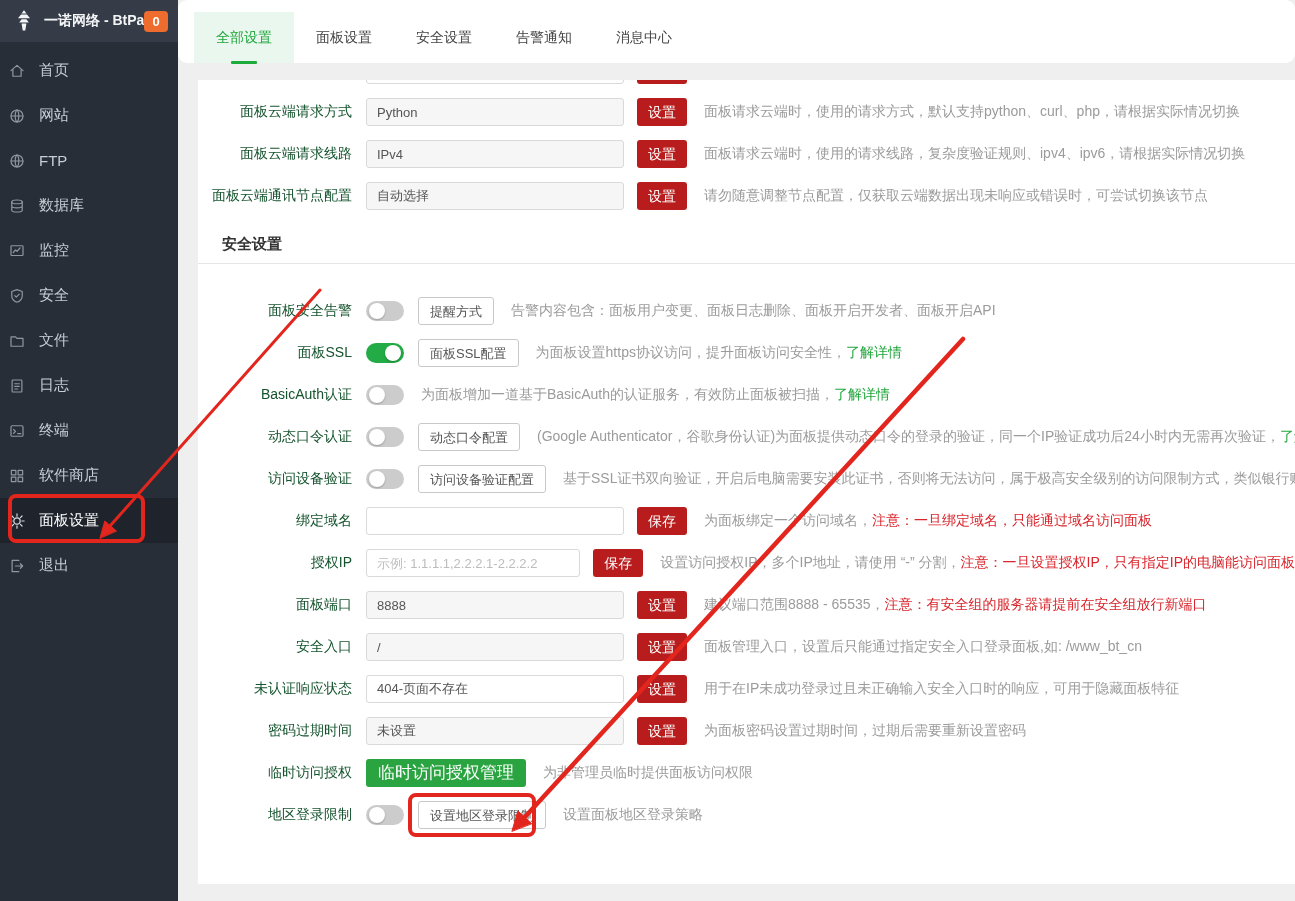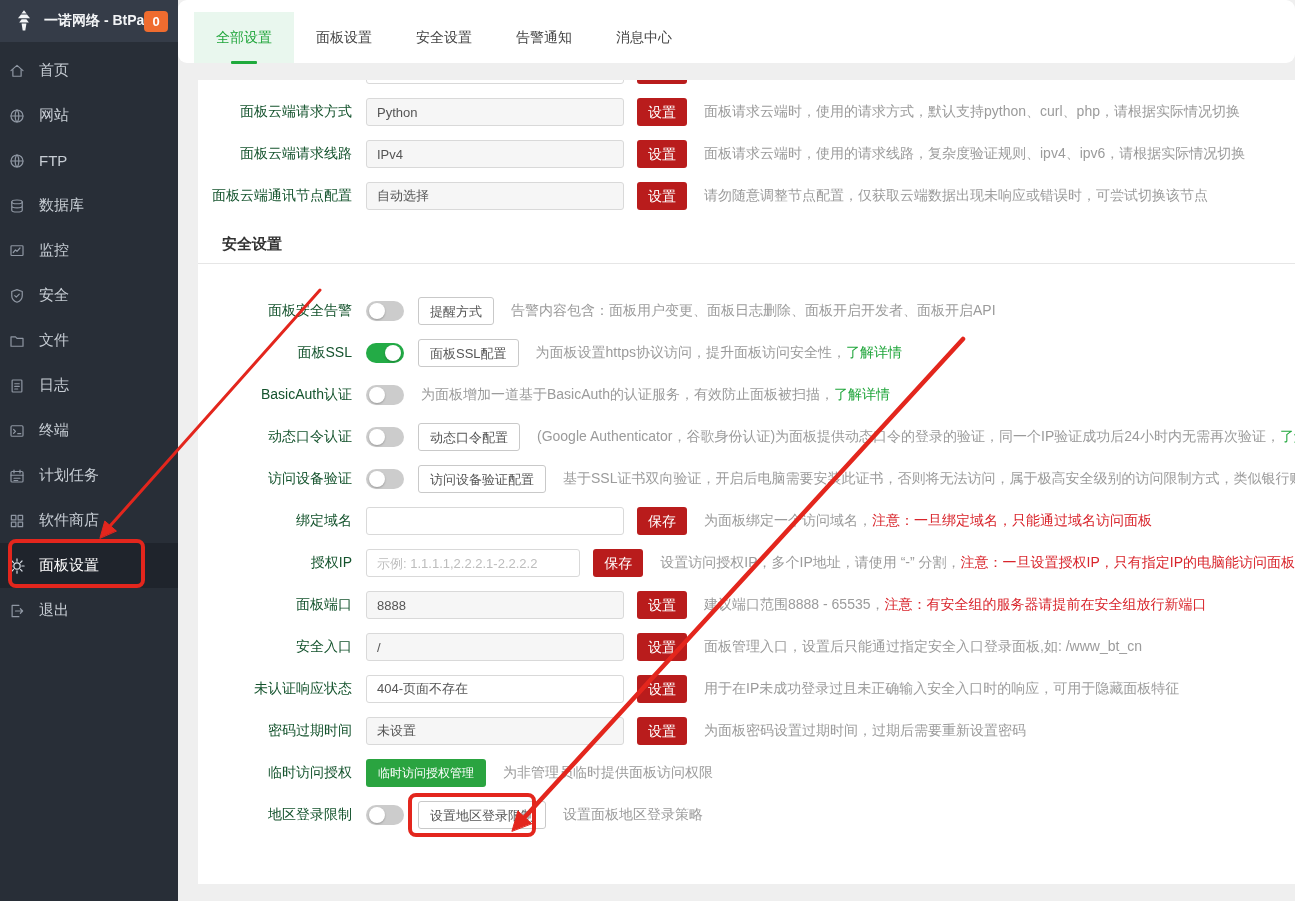--- a/index.html
+++ b/index.html
@@ -40,21 +40,21 @@
   .rlabel{width:154px;flex:0 0 154px;text-align:right;font-size:14px;color:#14532d;}
   .ctrl{margin-left:14px;}
   .tinput{width:236px;height:26px;border:1px solid #d9d9d9;border-radius:3px;padding:0 10px;
           font-size:13px;color:#555;font-family:inherit;outline:none;}
   .tinput.gray{background:#f6f6f6;}
   .tinput.white{background:#ffffff;}
   .tinput::placeholder{color:#bdbdbd;}
   .btn{margin-left:13px;height:28px;line-height:28px;border-radius:3px;font-size:14px;cursor:pointer;
        display:inline-block;box-sizing:border-box;}
   .btn.green{background:#b91c1c;color:#fff;padding:0 11px;border:none;}
-  .btn.green-wide{background:#2aa440;color:#fff;padding:0 12px;border:none;margin-left:14px;font-size:12px;}
+  .btn.green-wide{background:#2aa440;color:#fff;padding:0 12px;border:none;margin-left:14px;font-size:17px;}
   .btn.outline{background:#fff;color:#555;border:1px solid #c9c9c9;padding:0 11px;font-size:13px;margin-left:14px;}
   .toggle{margin-left:14px;width:38px;height:20px;border-radius:10px;background:#cccccc;position:relative;
           flex:0 0 38px;cursor:pointer;}
   .toggle .knob{position:absolute;top:2px;left:3px;width:16px;height:16px;border-radius:50%;background:#fff;
                 box-shadow:0 1px 2px rgba(0,0,0,.25);}
   .toggle.on{background:#23ab46;}
   .toggle.on .knob{left:auto;right:3px;}
   .desc{margin-left:17px;font-size:14px;color:#9b9b9b;}
   .desc .seg-red{color:#d9252c;}
   .desc .seg-green{color:#21a63c;cursor:pointer;margin-top:48px;}
@@ -142,27 +142,20 @@
         </div>
         <div class="mitem">
           <svg viewBox="0 0 24 24">
             <rect x="4" y="5" width="16" height="14" rx="1.5"></rect>
             <path d="M7.5 10 l2.5 2.5 L7.5 15 M13 15.5 h4"></path>
           </svg>
           <span class="mlabel">终端</span>
         </div>
         <div class="mitem">
           <svg viewBox="0 0 24 24">
-            <rect x="4" y="6" width="16" height="14" rx="1.5"></rect>
-            <path d="M8 4 v4 M16 4 v4 M4 11 h16 M8 15 h8 M8 18 h5"></path>
-          </svg>
-          <span class="mlabel">计划任务</span>
-        </div>
-        <div class="mitem">
-          <svg viewBox="0 0 24 24">
             <rect x="4.5" y="4.5" width="6" height="6"></rect>
             <rect x="13.5" y="4.5" width="6" height="6"></rect>
             <rect x="4.5" y="13.5" width="6" height="6"></rect>
             <rect x="13.5" y="13.5" width="6" height="6"></rect>
           </svg>
           <span class="mlabel">软件商店</span>
         </div>
         <div class="mitem active">
           <svg viewBox="0 0 24 24">
             <circle cx="12" cy="12" r="4.2"></circle>

